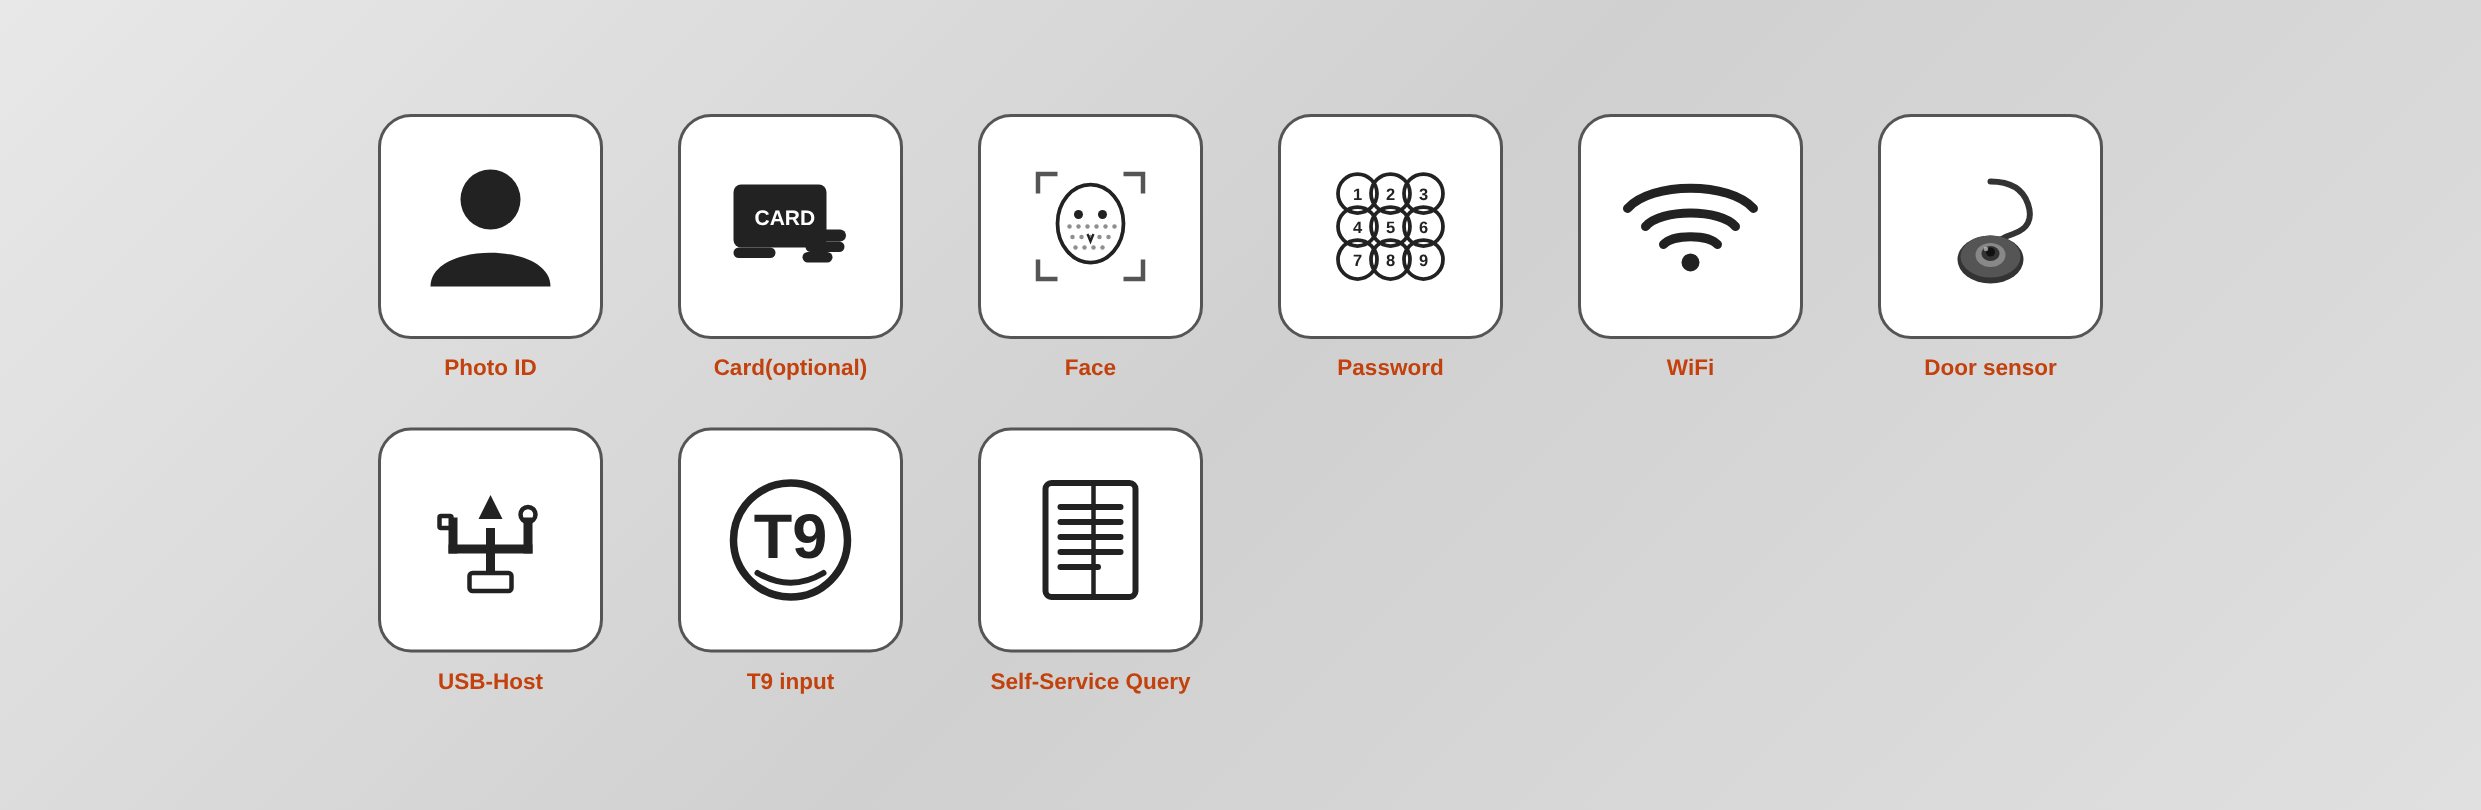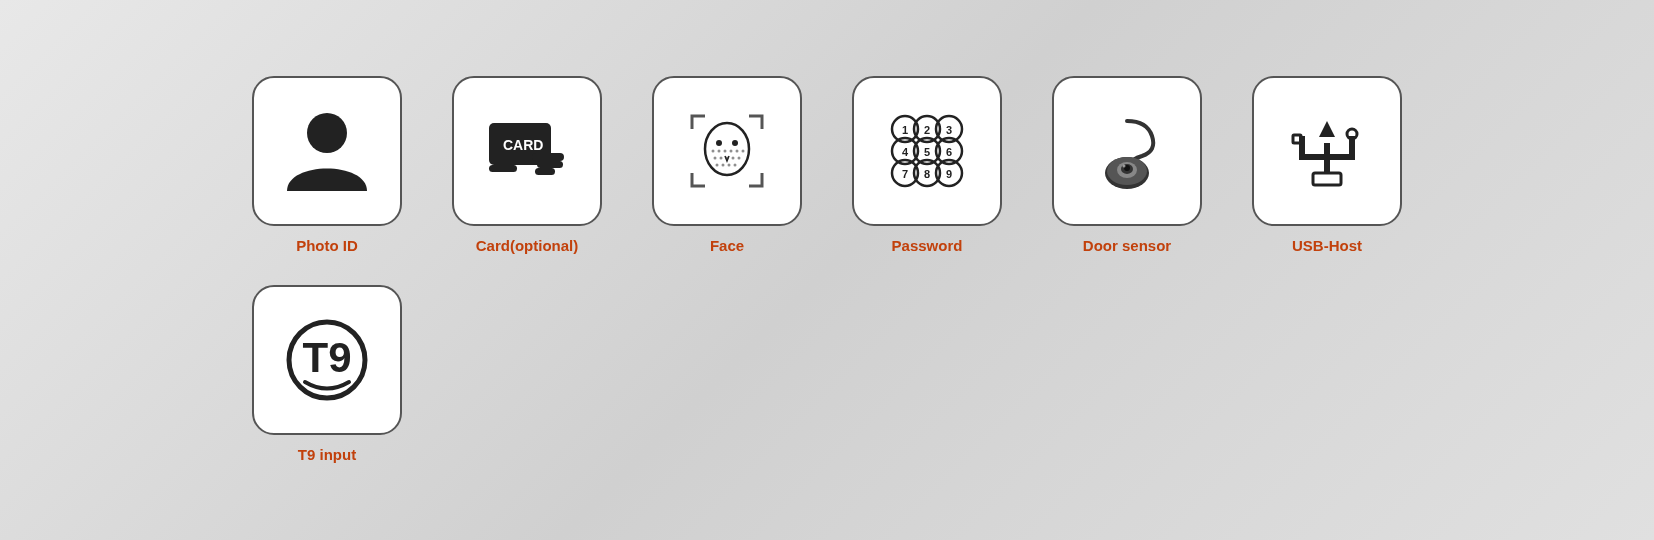--- a/index.html
+++ b/index.html
@@ -160,20 +160,33 @@
           <text x="50" y="76.5" text-anchor="middle" font-size="11" font-weight="bold" fill="#222">8</text>
           <circle cx="72" cy="72" r="13" fill="none" stroke="#222" stroke-width="2.5"></circle>
           <text x="72" y="76.5" text-anchor="middle" font-size="11" font-weight="bold" fill="#222">9</text>
         </g>
       </svg>
     </div>
     <span class="label">Password</span>
   </div>
 
 
+  <div class="item">
+    <div class="icon-box">
+      <svg viewBox="0 0 100 100">
+        <g fill="none" stroke="#222" stroke-width="6" stroke-linecap="round">
+          <path d="M8 38 C24 20 76 20 92 38"></path>
+          <path d="M20 50 C30 38 70 38 80 50"></path>
+          <path d="M32 62 C38 55 62 55 68 62"></path>
+        </g>
+        <circle cx="50" cy="74" r="6" fill="#222"></circle>
+      </svg>
+    </div>
+    <span class="label">WiFi</span>
+  </div>
 
   <div class="item">
     <div class="icon-box">
       <svg viewBox="0 0 100 100">
 
         <path d="M50 20 Q70 20 75 35 Q80 50 65 55 Q55 58 50 65" fill="none" stroke="#333" stroke-width="4" stroke-linecap="round"></path>
 
         <ellipse cx="50" cy="72" rx="22" ry="16" fill="#333"></ellipse>
         <ellipse cx="50" cy="70" rx="20" ry="14" fill="#555"></ellipse>
 
@@ -219,14 +232,31 @@
 
         <text x="50" y="62" text-anchor="middle" font-size="42" font-weight="900" fill="#222" font-family="Arial Black, Arial">T9</text>
 
         <path d="M28 72 Q50 85 72 72" fill="none" stroke="#222" stroke-width="4" stroke-linecap="round"></path>
       </svg>
     </div>
     <span class="label">T9 input</span>
   </div>
 
 
+  <div class="item">
+    <div class="icon-box">
+      <svg viewBox="0 0 100 100">
+
+        <rect x="20" y="12" width="60" height="76" rx="4" ry="4" fill="none" stroke="#222" stroke-width="4"></rect>
+
+        <line x1="30" y1="28" x2="70" y2="28" stroke="#222" stroke-width="4" stroke-linecap="round"></line>
+        <line x1="30" y1="38" x2="70" y2="38" stroke="#222" stroke-width="4" stroke-linecap="round"></line>
+        <line x1="30" y1="48" x2="70" y2="48" stroke="#222" stroke-width="4" stroke-linecap="round"></line>
+        <line x1="30" y1="58" x2="70" y2="58" stroke="#222" stroke-width="4" stroke-linecap="round"></line>
+        <line x1="30" y1="68" x2="55" y2="68" stroke="#222" stroke-width="4" stroke-linecap="round"></line>
+
+        <line x1="52" y1="12" x2="52" y2="88" stroke="#222" stroke-width="3"></line>
+      </svg>
+    </div>
+    <span class="label">Self-Service Query</span>
+  </div>
 
 </div>
 
 </body></html>

